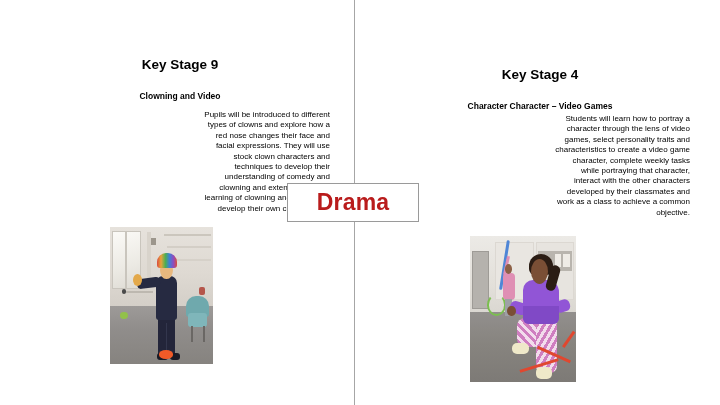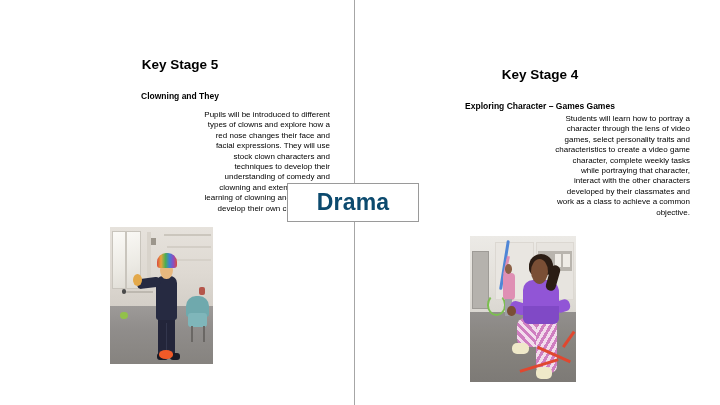--- a/index.html
+++ b/index.html
@@ -42,21 +42,21 @@
     border: 1px solid #9a9a9a;
     box-sizing: border-box;
     display: flex;
     align-items: center;
     justify-content: center;
     z-index: 5;
   }
   .subject-box .subject-label {
     font-size: 23px;
     font-weight: bold;
-    color: #0c4a6e;
+    color: #b91c1c;
     letter-spacing: 0.2px;
     line-height: 1;
   }
 
   
   .column {
     position: absolute;
     top: 0;
     width: 300px;
     height: 405px;
@@ -205,23 +205,23 @@
 </style>
 </head>
 <body>
 
 <div id="slide">
 
   <div class="divider"></div>
 
   <div class="column left">
 
-    <div class="ks-title">Key Stage 5</div>
-
-    <div class="topic-title">Clowning and They</div>
+    <div class="ks-title">Key Stage 9</div>
+
+    <div class="topic-title">Clowning and Video</div>
 
     <div class="body-text">Pupils will be introduced to different
 types of clowns and explore how a
 red nose changes their face and
 facial expressions.  They will use
 stock clown characters and
 techniques to develop their
 understanding of comedy and
 clowning and extend upon their
 learning of clowning and comedy to
@@ -258,21 +258,21 @@
         <div class="layer l-cone"></div>
       </div>
     </div>
 
   </div>
 
   <div class="column right">
 
     <div class="ks-title">Key Stage 4</div>
 
-    <div class="topic-title">Exploring Character – Games Games</div>
+    <div class="topic-title">Character Character – Video Games</div>
 
     <div class="body-text">Students will learn how to portray a
 character through the lens of video
 games, select personality traits and
 characteristics to create a video game
 character, complete weekly tasks
 while portraying that character,
 interact with the other characters
 developed by their classmates and
 work as a class to achieve a common

